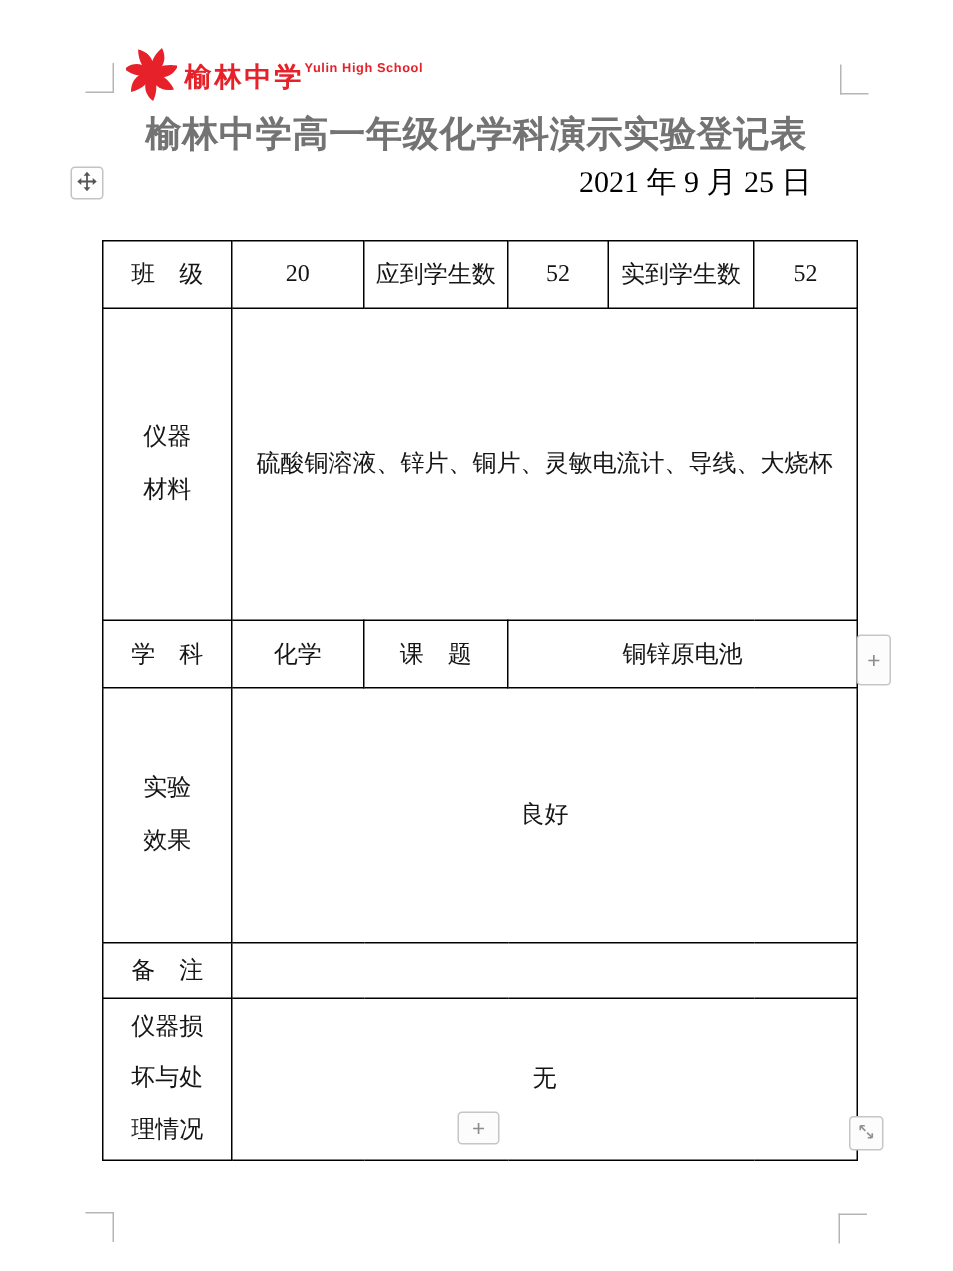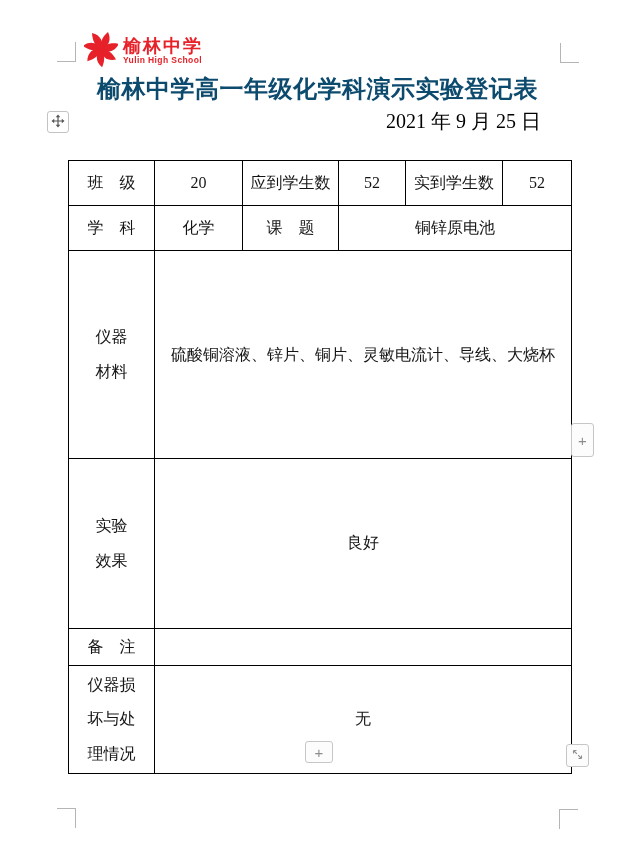--- a/index.html
+++ b/index.html
@@ -12,27 +12,27 @@
 
   
   .mark{position:absolute;width:19px;height:20px;box-sizing:border-box;}
   .mark.tl{left:57px;top:42px;border-right:1px solid #b5b5b5;border-bottom:1px solid #b5b5b5;}
   .mark.tr{left:560px;top:43px;border-left:1px solid #b5b5b5;border-bottom:1px solid #b5b5b5;}
   .mark.bl{left:57px;top:808px;border-right:1px solid #b5b5b5;border-top:1px solid #b5b5b5;}
   .mark.br{left:559px;top:809px;border-left:1px solid #b5b5b5;border-top:1px solid #b5b5b5;}
 
   
   .logo{position:absolute;left:84px;top:28px;display:flex;align-items:center;gap:5px;}
-  .logo-text{display:flex;flex-direction:column;line-height:1.15;}
+  .logo-text{display:flex;flex-direction:row;line-height:1.15;}
   .logo-cn{color:#e62129;font-weight:bold;font-size:18px;letter-spacing:2px;}
   .logo-en{color:#e62129;font-weight:bold;font-size:8.5px;letter-spacing:0.4px;
            font-family:"Liberation Sans","DejaVu Sans",sans-serif;}
 
   .title{position:absolute;top:73px;left:0;right:0;text-align:center;
-         font-size:24px;font-weight:bold;color:#0c4a6e;letter-spacing:0.5px;}
+         font-size:24px;font-weight:bold;color:#737373;letter-spacing:0.5px;}
   .date{position:absolute;top:108px;right:94px;font-size:20px;color:#000;}
 
   
   .move-handle{position:absolute;left:47px;top:111px;width:22px;height:22px;
     border:1px solid #c3c3c3;border-radius:3px;background:#fff;box-sizing:border-box;
     display:flex;align-items:center;justify-content:center;padding:0;cursor:move;}
 
   
   table.form{position:absolute;left:68px;top:137px;width:503px;
     border-collapse:collapse;table-layout:fixed;margin-top:23px;}
@@ -106,30 +106,30 @@
     </colgroup>
     <tbody>
         <tr style="height:45px">
       <td>班　级</td>
       <td>20</td>
       <td>应到学生数</td>
       <td>52</td>
       <td>实到学生数</td>
       <td>52</td>
     </tr>
+    <tr style="height:208px">
+      <td class="pre">仪器
+材料</td>
+      <td colspan="5" class="materials">硫酸铜溶液、锌片、铜片、灵敏电流计、导线、大烧杯</td>
+    </tr>
     <tr style="height:45px">
       <td>学　科</td>
       <td>化学</td>
       <td>课　题</td>
       <td colspan="3">铜锌原电池</td>
-    </tr>
-    <tr style="height:208px">
-      <td class="pre">仪器
-材料</td>
-      <td colspan="5" class="materials">硫酸铜溶液、锌片、铜片、灵敏电流计、导线、大烧杯</td>
     </tr>
     <tr style="height:170px">
       <td class="pre">实验
 效果</td>
       <td colspan="5">良好</td>
     </tr>
     <tr style="height:37px">
       <td>备　注</td>
       <td colspan="5"></td>
     </tr>

